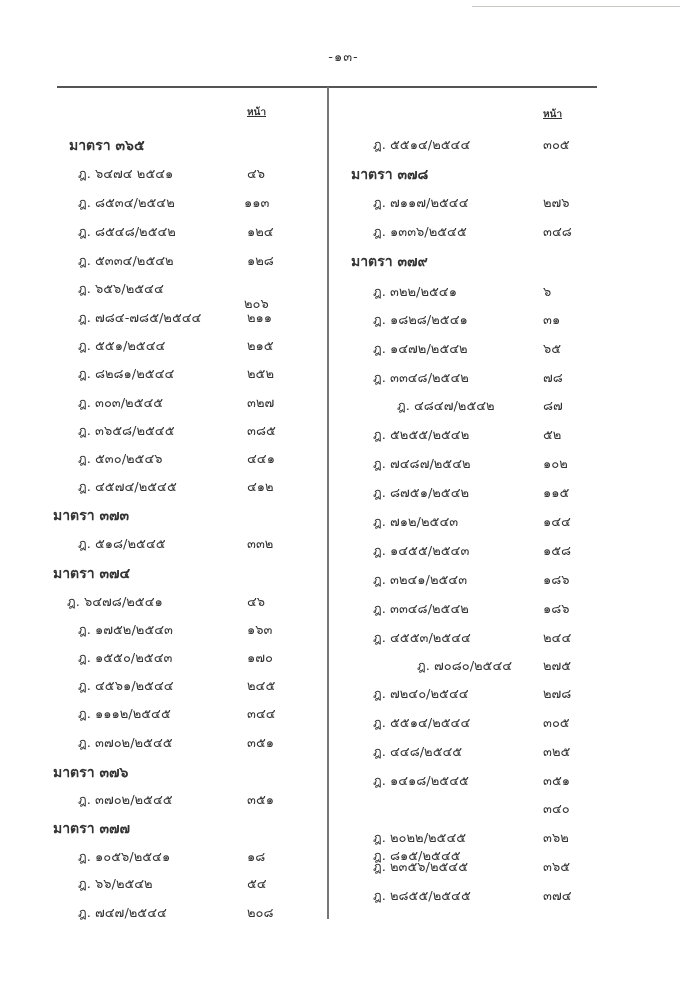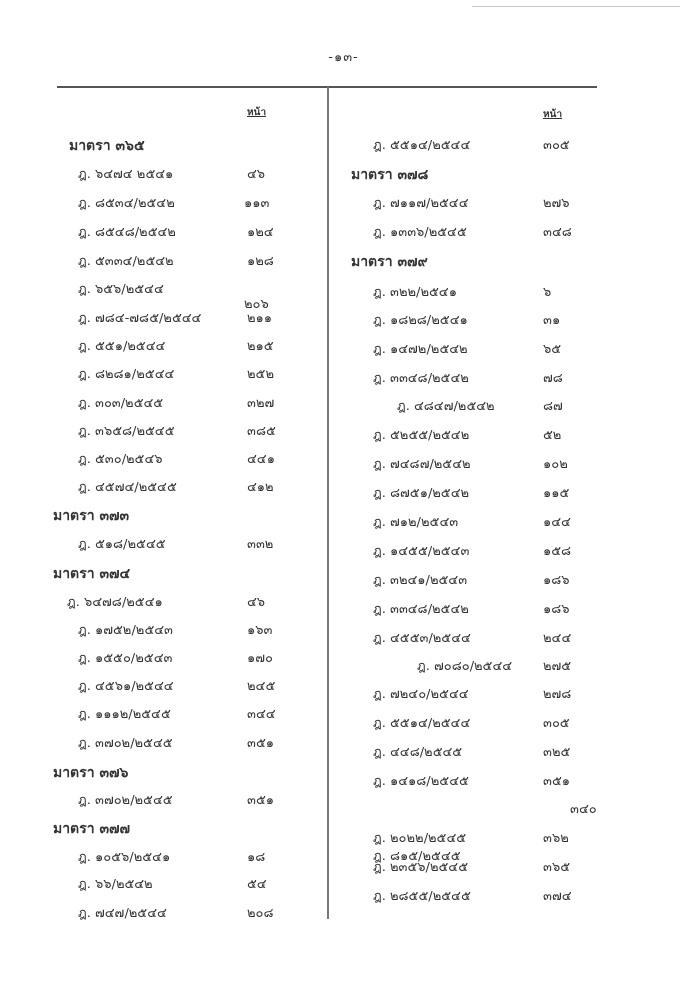--- a/index.html
+++ b/index.html
@@ -121,20 +121,20 @@
     <div class="page" style="left: 214px; top: 655px;">๒๗๕</div>
     <div class="entry" style="left: 44px; top: 683px;">ฎ. ๗๒๔๐/๒๕๔๔</div>
     <div class="page" style="left: 214px; top: 683px;">๒๗๘</div>
     <div class="entry" style="left: 44px; top: 712px;">ฎ. ๕๕๑๔/๒๕๔๔</div>
     <div class="page" style="left: 214px; top: 712px;">๓๐๕</div>
     <div class="entry" style="left: 44px; top: 741px;">ฎ. ๔๔๘/๒๕๔๕</div>
     <div class="page" style="left: 214px; top: 741px;">๓๒๕</div>
     <div class="entry" style="left: 44px; top: 770px;">ฎ. ๑๔๑๘/๒๕๔๕</div>
     <div class="page" style="left: 214px; top: 770px;">๓๕๑</div>
     <div class="entry" style="left: 44px; top: 845px;">ฎ. ๘๑๕/๒๕๔๕</div>
-    <div class="page" style="left: 214px; top: 798px; margin-left: 27px;">๓๔๐</div>
+    <div class="page" style="left: 214px; top: 798px;">๓๔๐</div>
     <div class="entry" style="left: 44px; top: 827px;">ฎ. ๒๐๒๒/๒๕๔๕</div>
     <div class="page" style="left: 214px; top: 827px; text-align: center;">๓๖๒</div>
     <div class="entry" style="left: 44px; top: 856px;">ฎ. ๒๓๕๖/๒๕๔๕</div>
     <div class="page" style="left: 214px; top: 856px;">๓๖๕</div>
     <div class="entry" style="left: 44px; top: 885px;">ฎ. ๒๘๕๕/๒๕๔๕</div>
     <div class="page" style="left: 214px; top: 885px;">๓๗๔</div>
   </div>
 
 </body></html>

